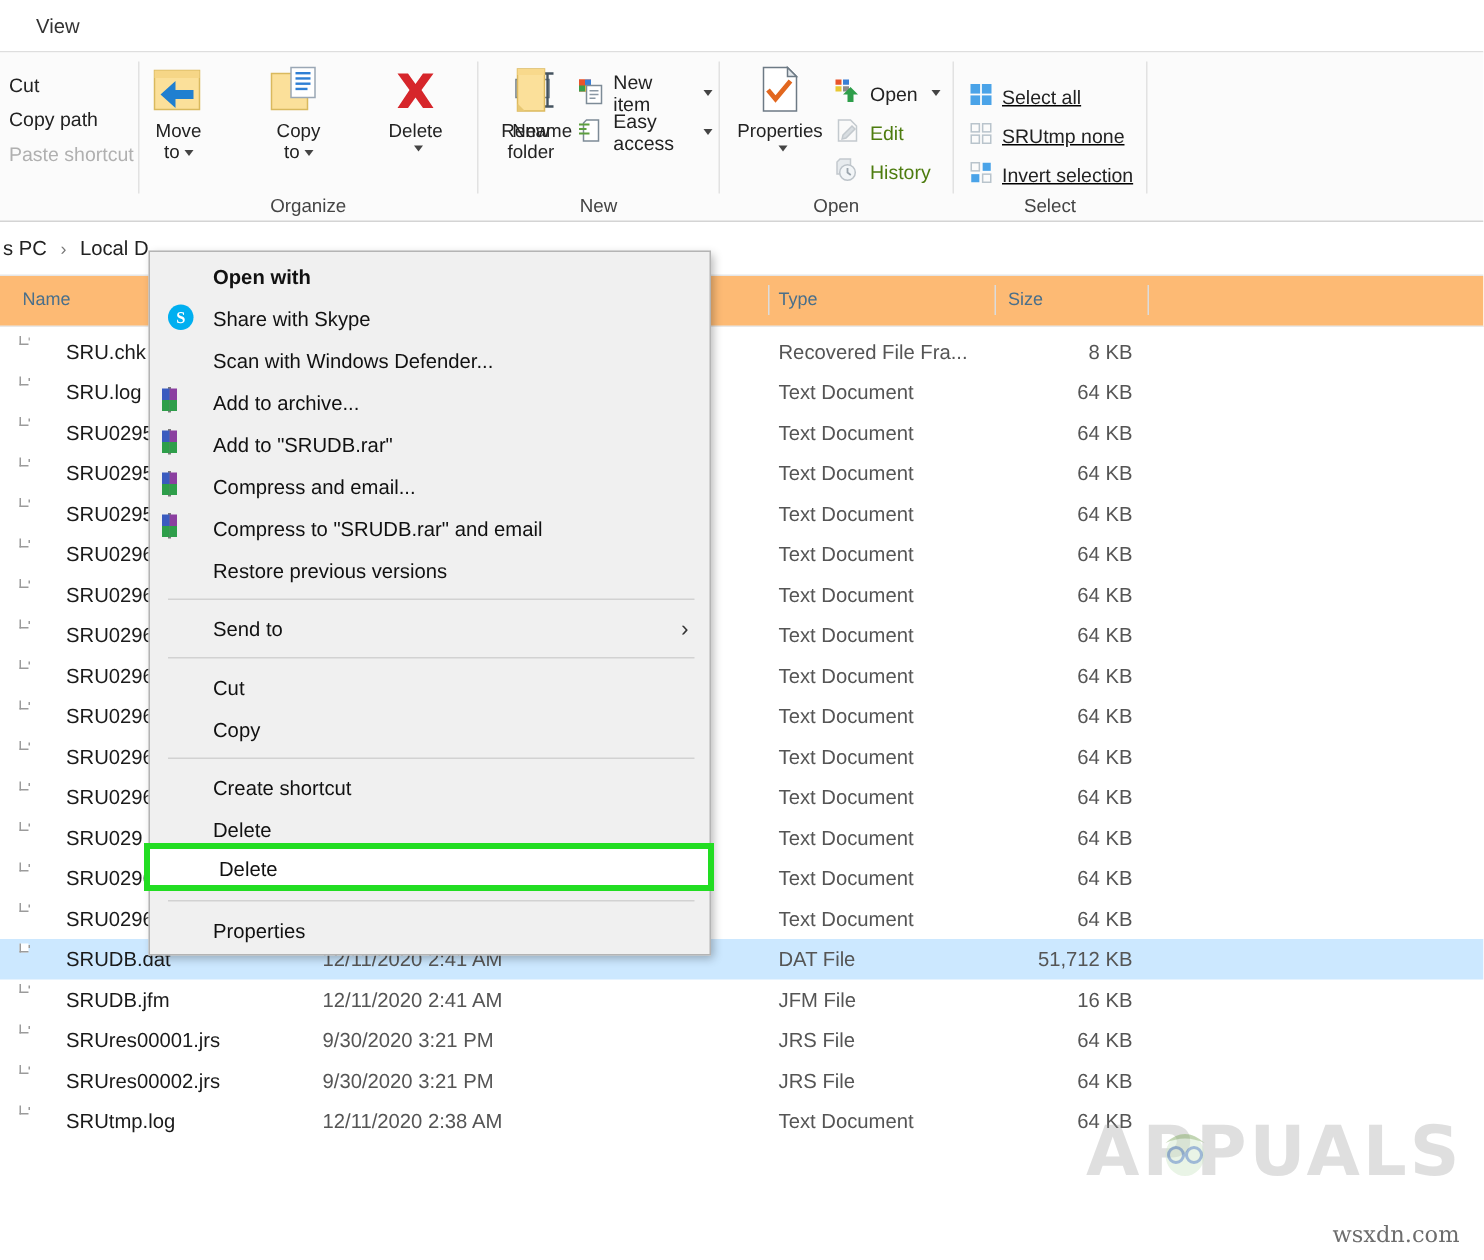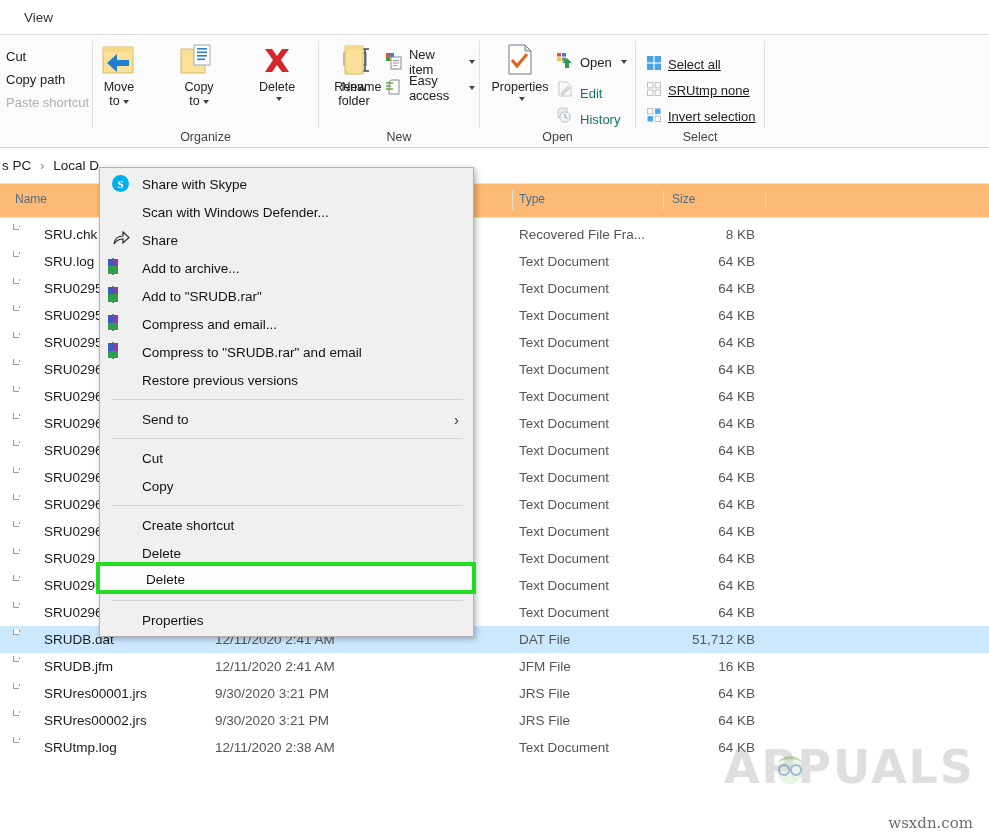--- a/index.html
+++ b/index.html
@@ -66,21 +66,21 @@
   .bigbtn {
     width: 56px;
     display: flex; flex-direction: column; align-items: center;
     font-size: 12.5px; color: #222; text-align: center; line-height: 14px;
   }
   .bigbtn .ic { height: 34px; display: flex; align-items: flex-end; justify-content: center; margin-bottom: 3px; }
   .caret { display:inline-block; width:0; height:0; border-left:3.5px solid transparent; border-right:3.5px solid transparent; border-top:4px solid #444; vertical-align: middle; margin-left:3px;}
   .caret-row { height: 10px; display:flex; align-items:center; justify-content:center; }
 
   .smallrow { display: flex; align-items: center; gap: 6px; font-size: 13px; color: #222; height: 26px; }
-  .smallrow.dis { color: #0f766e; align-items: flex-end; }
+  .smallrow.dis { color: #4d7c0f; }
   .smallcol { display: flex; flex-direction: column; padding-top: 6px; }
 
   
   .addrbar {
     height: 36px;
     background: #fff;
     border-bottom: 1px solid #e6e6e6;
     display: flex; align-items: center;
     font-size: 13.5px; color: #222;
     padding-left: 0px;
@@ -571,35 +571,32 @@
     <div class="row" style="top: 516px;">
       <span class="fi"><span class="ficon lines"><span class="pg"></span><span class="fold"></span></span></span>
       <span class="nm">SRUtmp.log</span>
       <span class="dt">12/11/2020 2:38 AM</span>
       <span class="tp">Text Document</span>
       <span class="sz">64 KB</span>
     </div>
   </div>
 
 <div class="ctxmenu" id="ctxmenu">
+    <div class="mi bold">
+      <span>Open with</span>
+    </div>
     <div class="mi">
       <span class="mic">
         <span class="sky">S</span>
       </span>
       <span>Share with Skype</span>
     </div>
     <div class="mi">
       <span class="mic"><span class="defender"></span></span>
       <span>Scan with Windows Defender...</span>
-    </div>
-    <div class="mi">
-      <span class="mic"><svg width="18" height="16" viewBox="0 0 18 16">
-          <path d="M2 13 q1 -8 9 -8 v-4 l6 5.5 l-6 5.5 v-4 q-6 0 -9 5z" fill="none" stroke="#2b2b2b" stroke-width="1.2"></path>
-        </svg></span>
-      <span>Share</span>
     </div>
     <div class="mi">
       <span class="mic"><span class="rar"></span></span>
       <span>Add to archive...</span>
     </div>
     <div class="mi">
       <span class="mic"><span class="rar"></span></span>
       <span>Add to "SRUDB.rar"</span>
     </div>
     <div class="mi">

